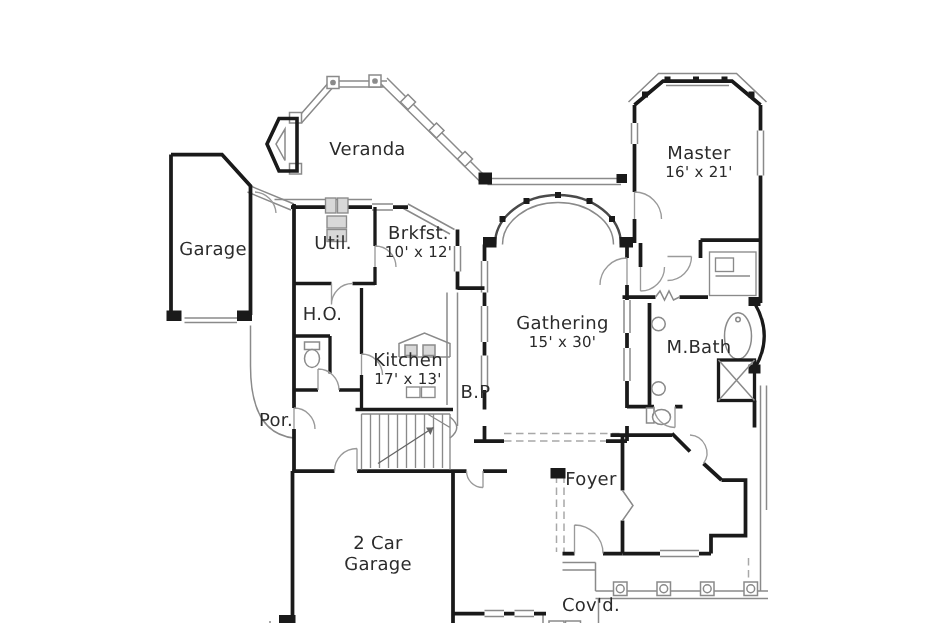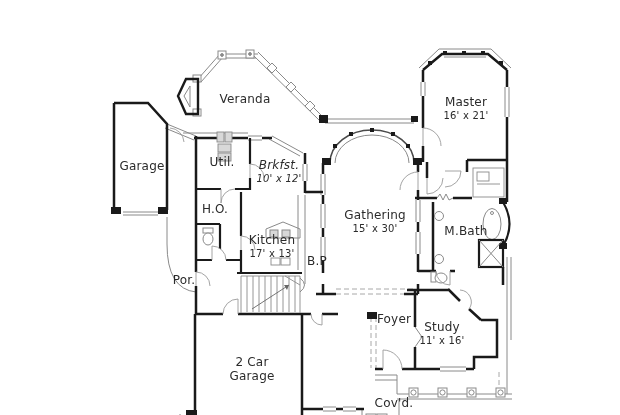--- a/index.html
+++ b/index.html
@@ -223,21 +223,21 @@
   <div class="room" style="left:466px;top:64px;">
     <span class="lbl">Master</span>
     <span class="sub">16' x 21'</span>
     </div>
   <div class="room" style="left:142px;top:128px;">
     <span class="lbl">Garage</span>
     </div>
   <div class="room" style="left:222px;top:124px;">
     <span class="lbl">Util.</span>
     </div>
-  <div class="room" style="left:279px;top:127px;font-style:italic;">
+  <div class="room" style="left:279px;top:117px;">
     <span class="lbl">Brkfst.</span>
     <span class="sub">10' x 12'</span>
     </div>
   <div class="room" style="left:215px;top:171px;">
     <span class="lbl">H.O.</span>
     </div>
   <div class="room" style="left:375px;top:177px;">
     <span class="lbl">Gathering</span>
     <span class="sub">15' x 30'</span>
     </div>
@@ -250,24 +250,20 @@
     </div>
   <div class="room" style="left:317px;top:223px;">
     <span class="lbl">B.P</span>
     </div>
   <div class="room" style="left:184px;top:242px;text-align:center;">
     <span class="lbl">Por.</span>
     </div>
   <div class="room" style="left:394px;top:281px;">
     <span class="lbl">Foyer</span>
     </div>
-  <div class="room" style="left:442px;top:289px;">
-    <span class="lbl">Study</span>
-    <span class="sub">11' x 16'</span>
-    </div>
   <div class="room" style="left:252px;top:324px;">
     <span class="lbl">2 Car</span>
     <span class="lbl">Garage</span>
     </div>
   <div class="room" style="left:394px;top:365px;">
     <span class="lbl">Cov'd.</span>
     </div>
 </div>
 
 </body></html>

